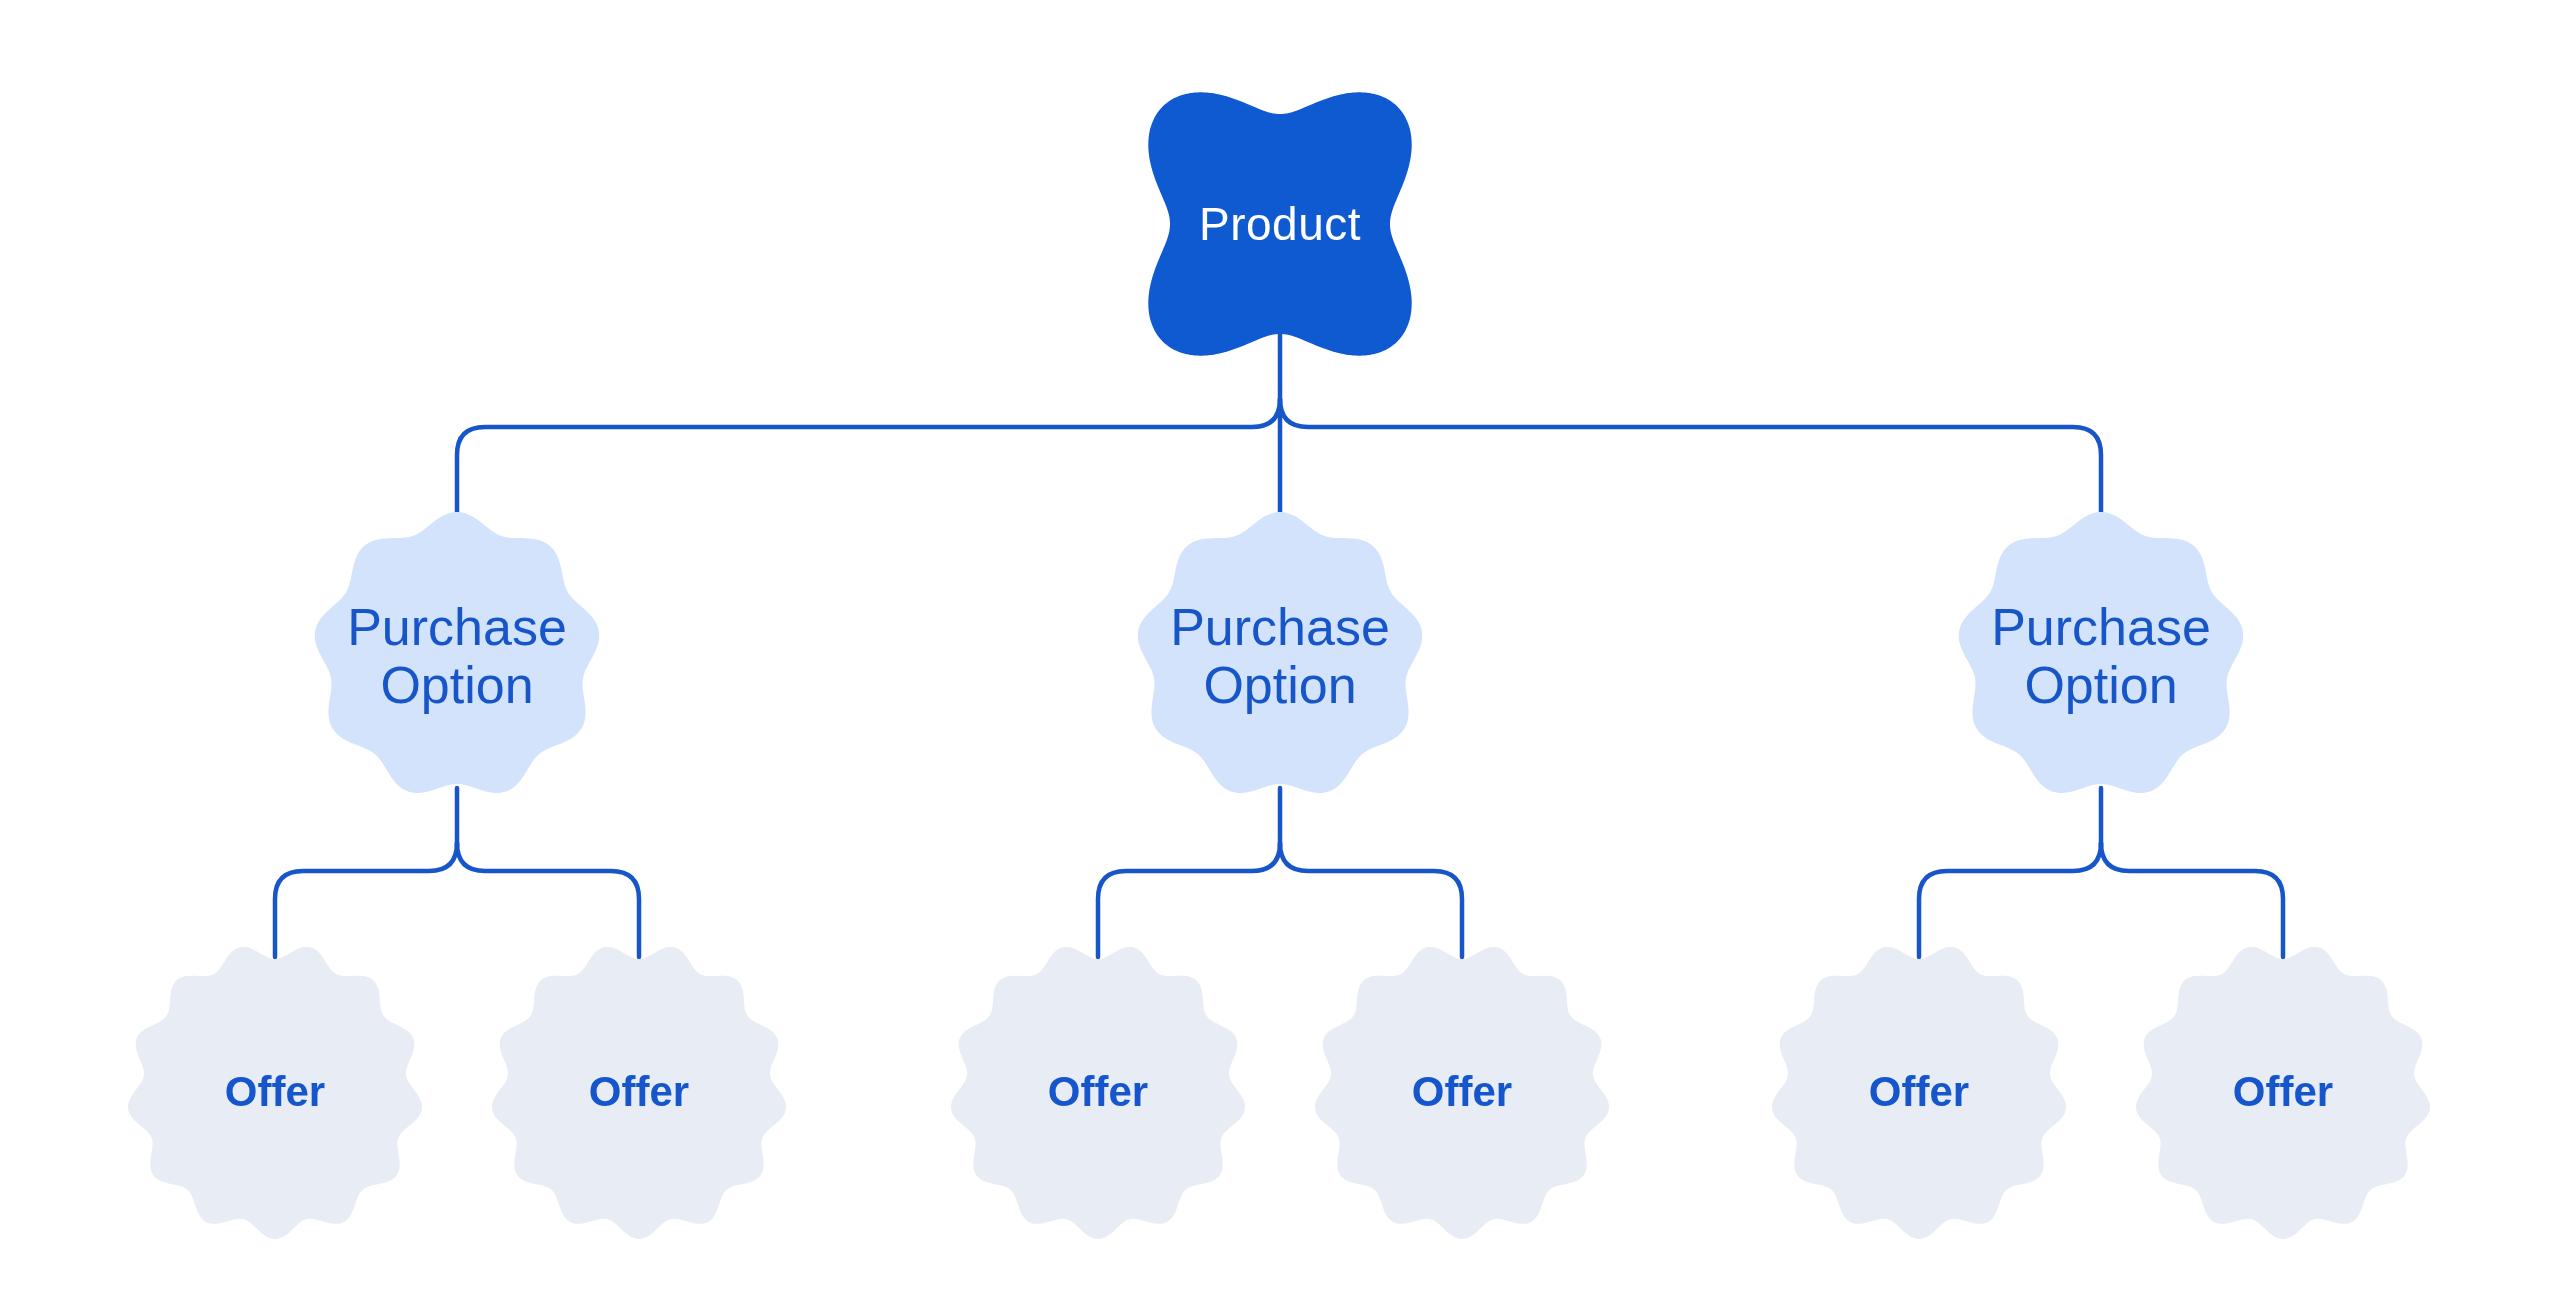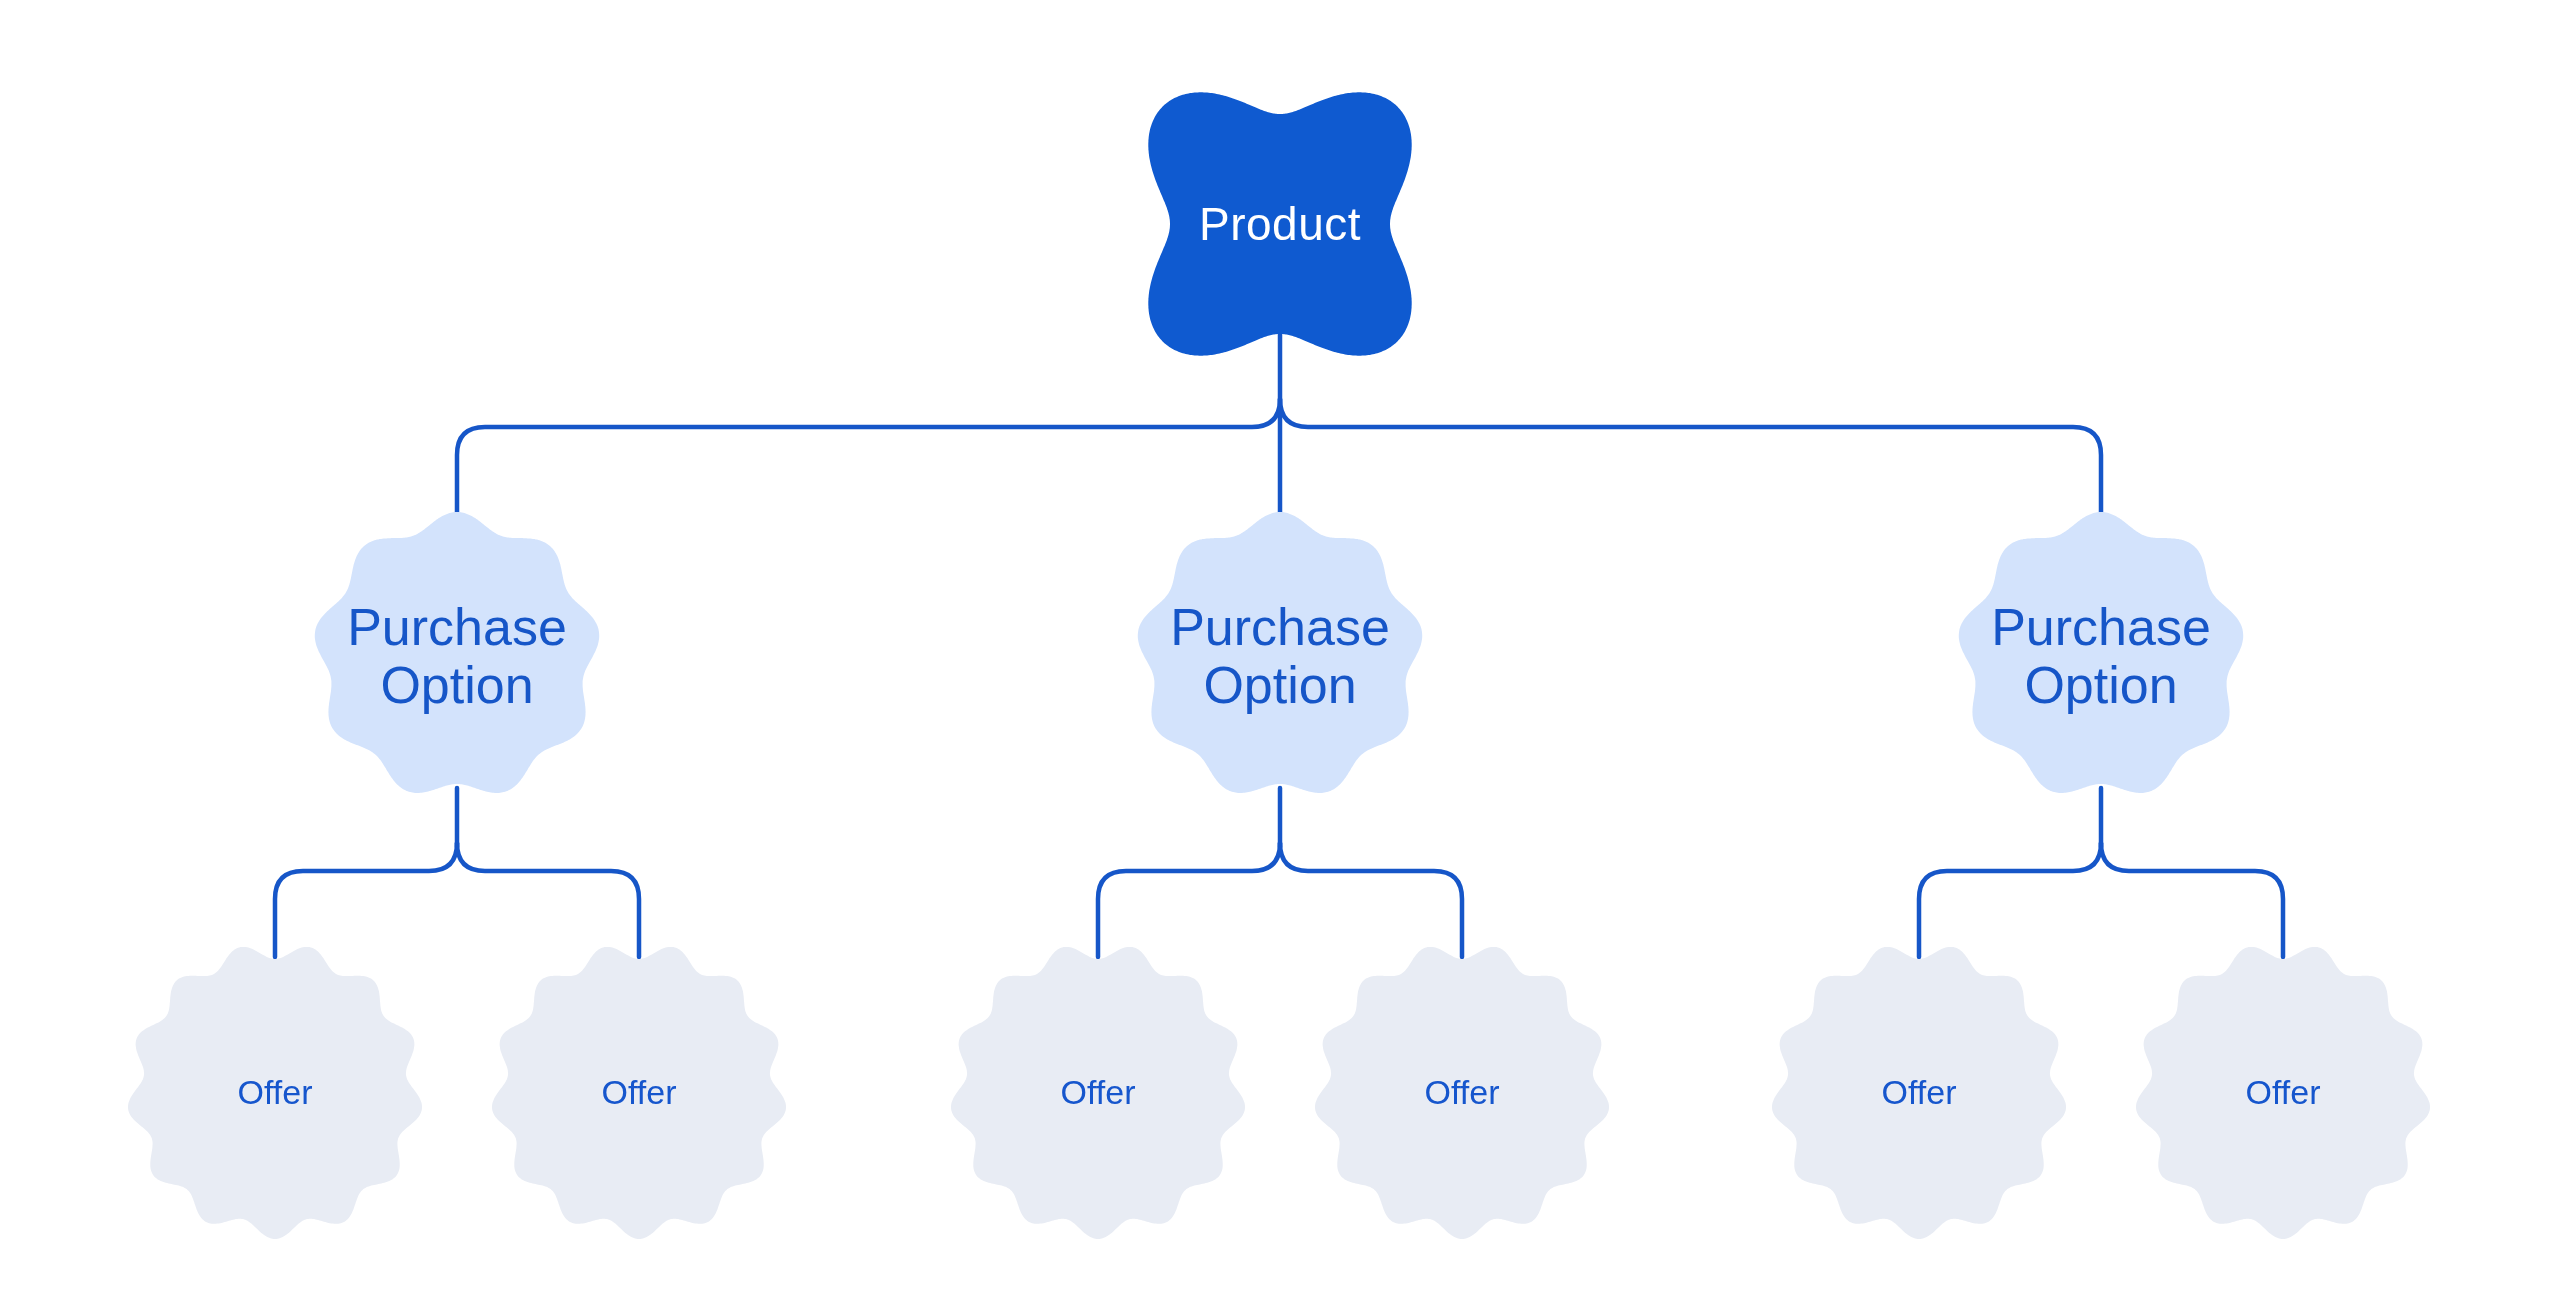--- a/index.html
+++ b/index.html
@@ -26,22 +26,22 @@
   }
   .label.option{
     color:var(--option-text,#1656c8);
     font-size:52px;
     line-height:58px;
     width:230px;
     font-weight:500;
   }
   .label.offer{
     color:var(--offer-text,#1656cd);
-    font-size:34px;
-    font-weight:400;
+    font-size:42px;
+    font-weight:700;
   }
   .product-pos{left:1280px;top:224px;}
   .po-0{left:457px;top:656px;}
   .po-1{left:1280px;top:656px;}
   .po-2{left:2101px;top:656px;}
   .of-0{left:275px;top:1092px;}
   .of-1{left:639px;top:1092px;}
   .of-2{left:1098px;top:1092px;}
   .of-3{left:1462px;top:1092px;}
   .of-4{left:1919px;top:1092px;}

